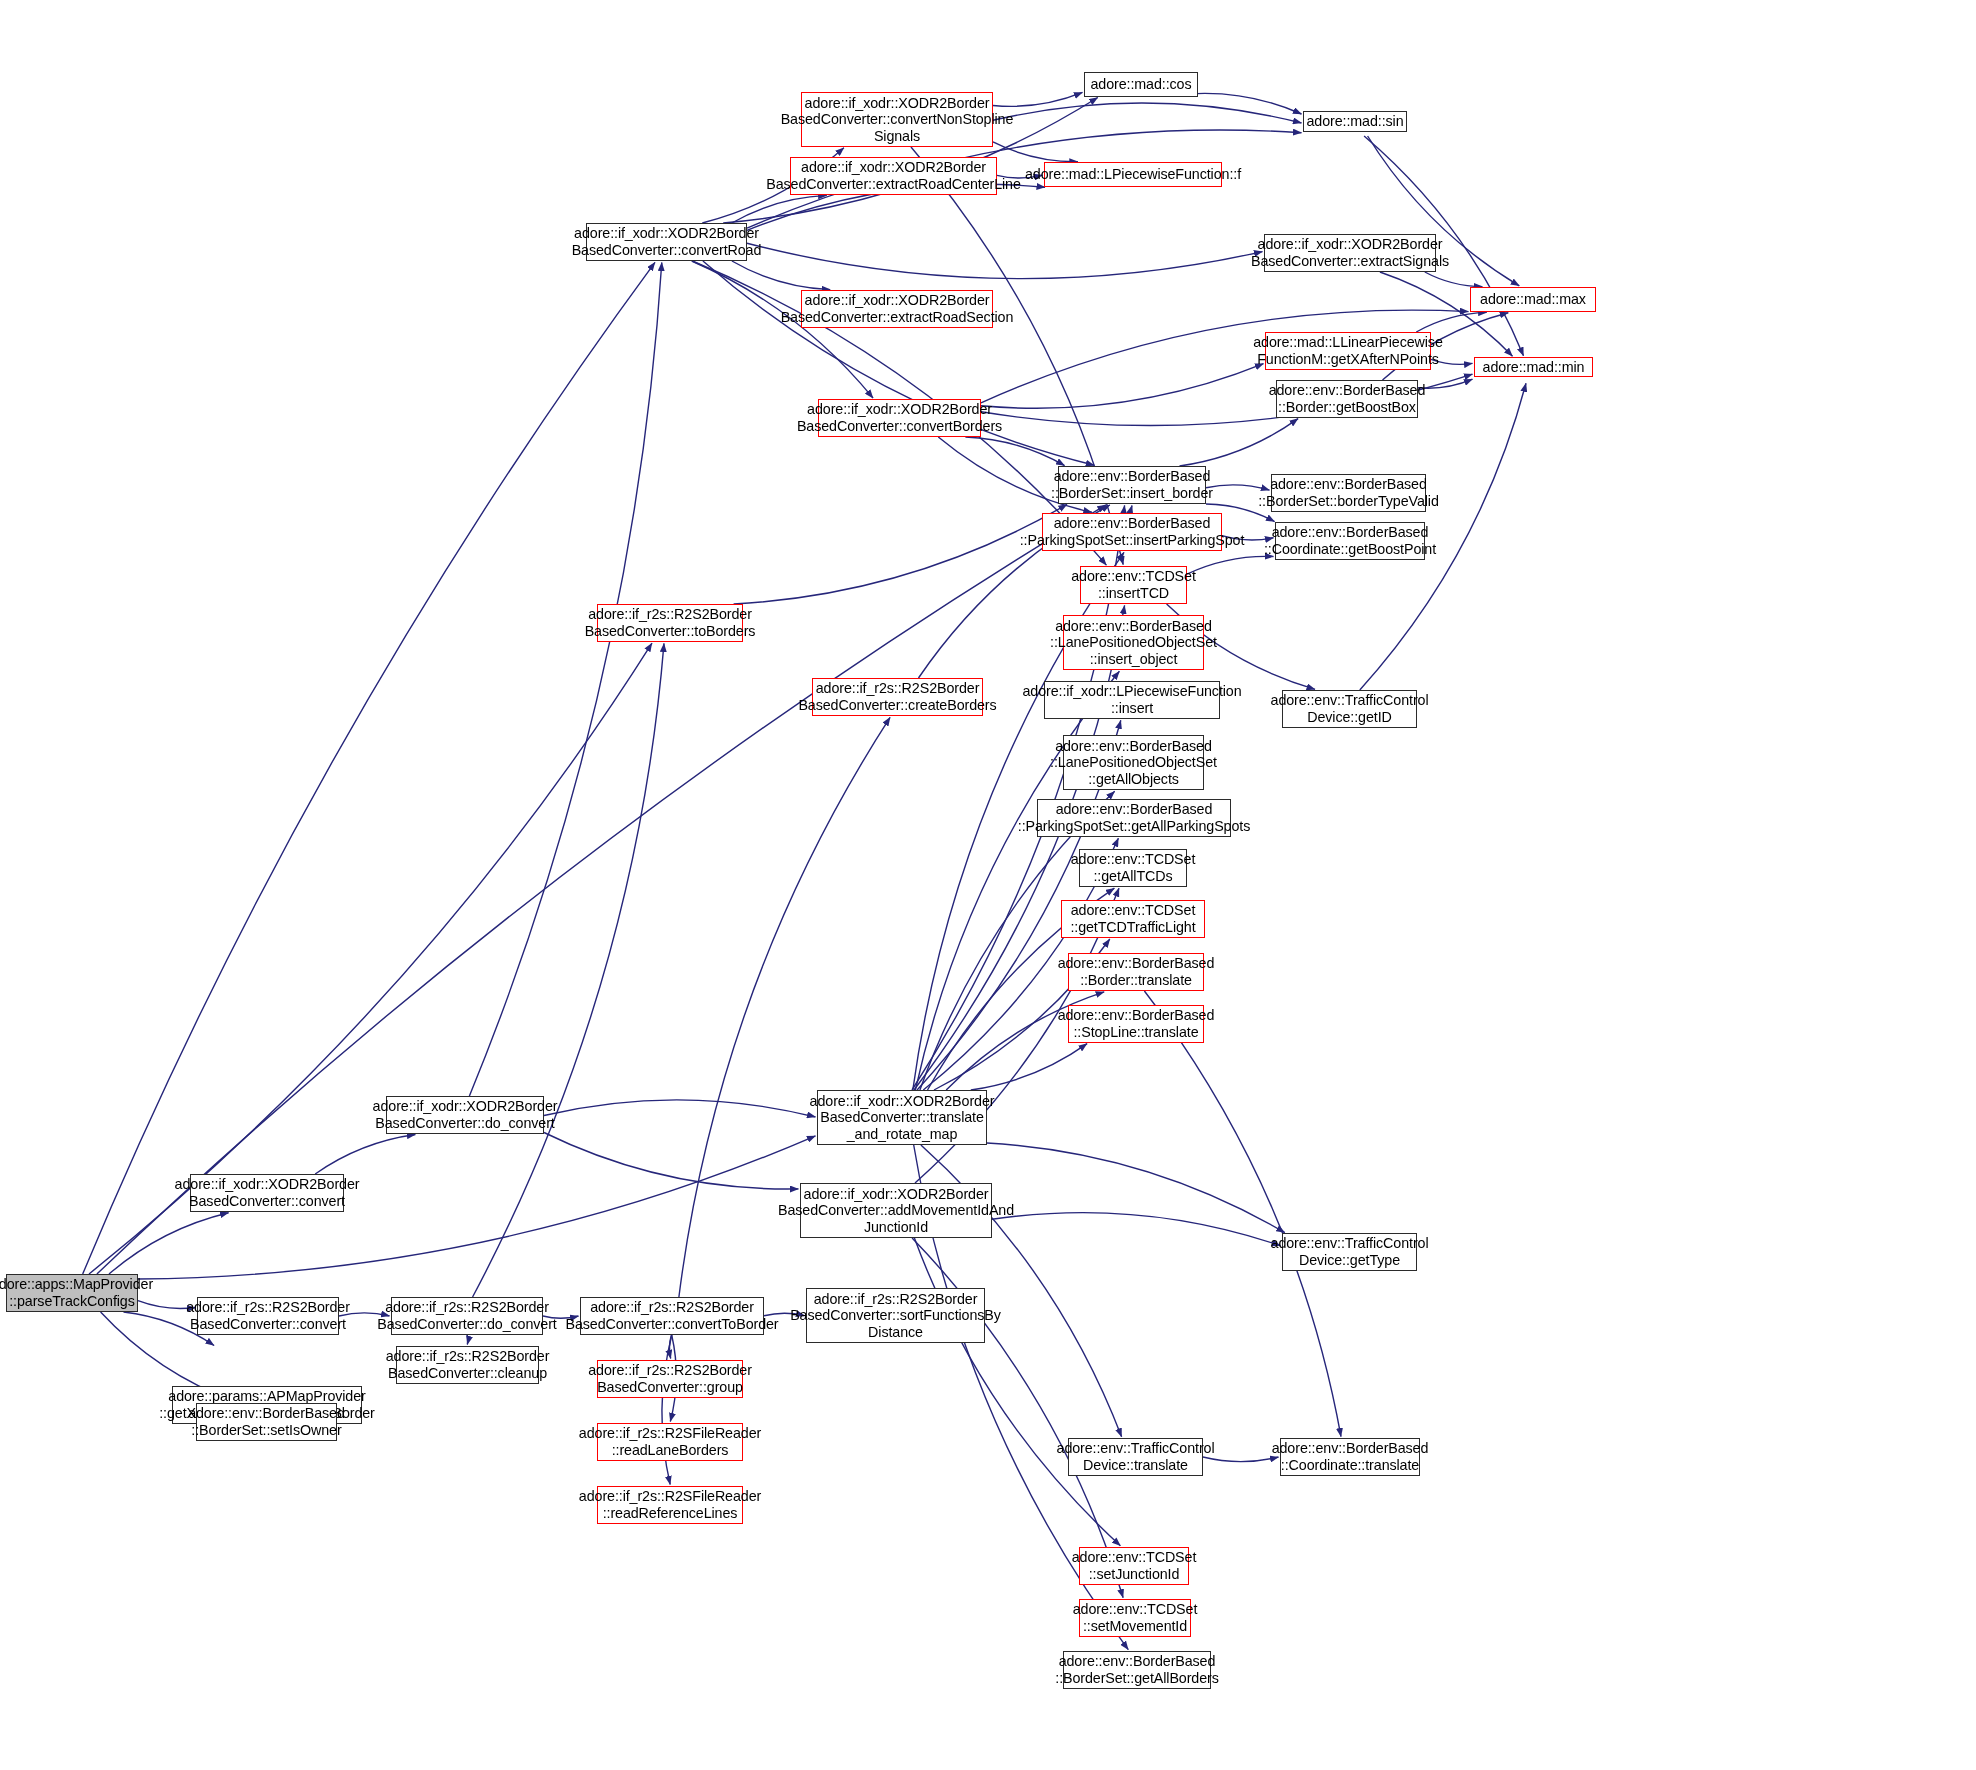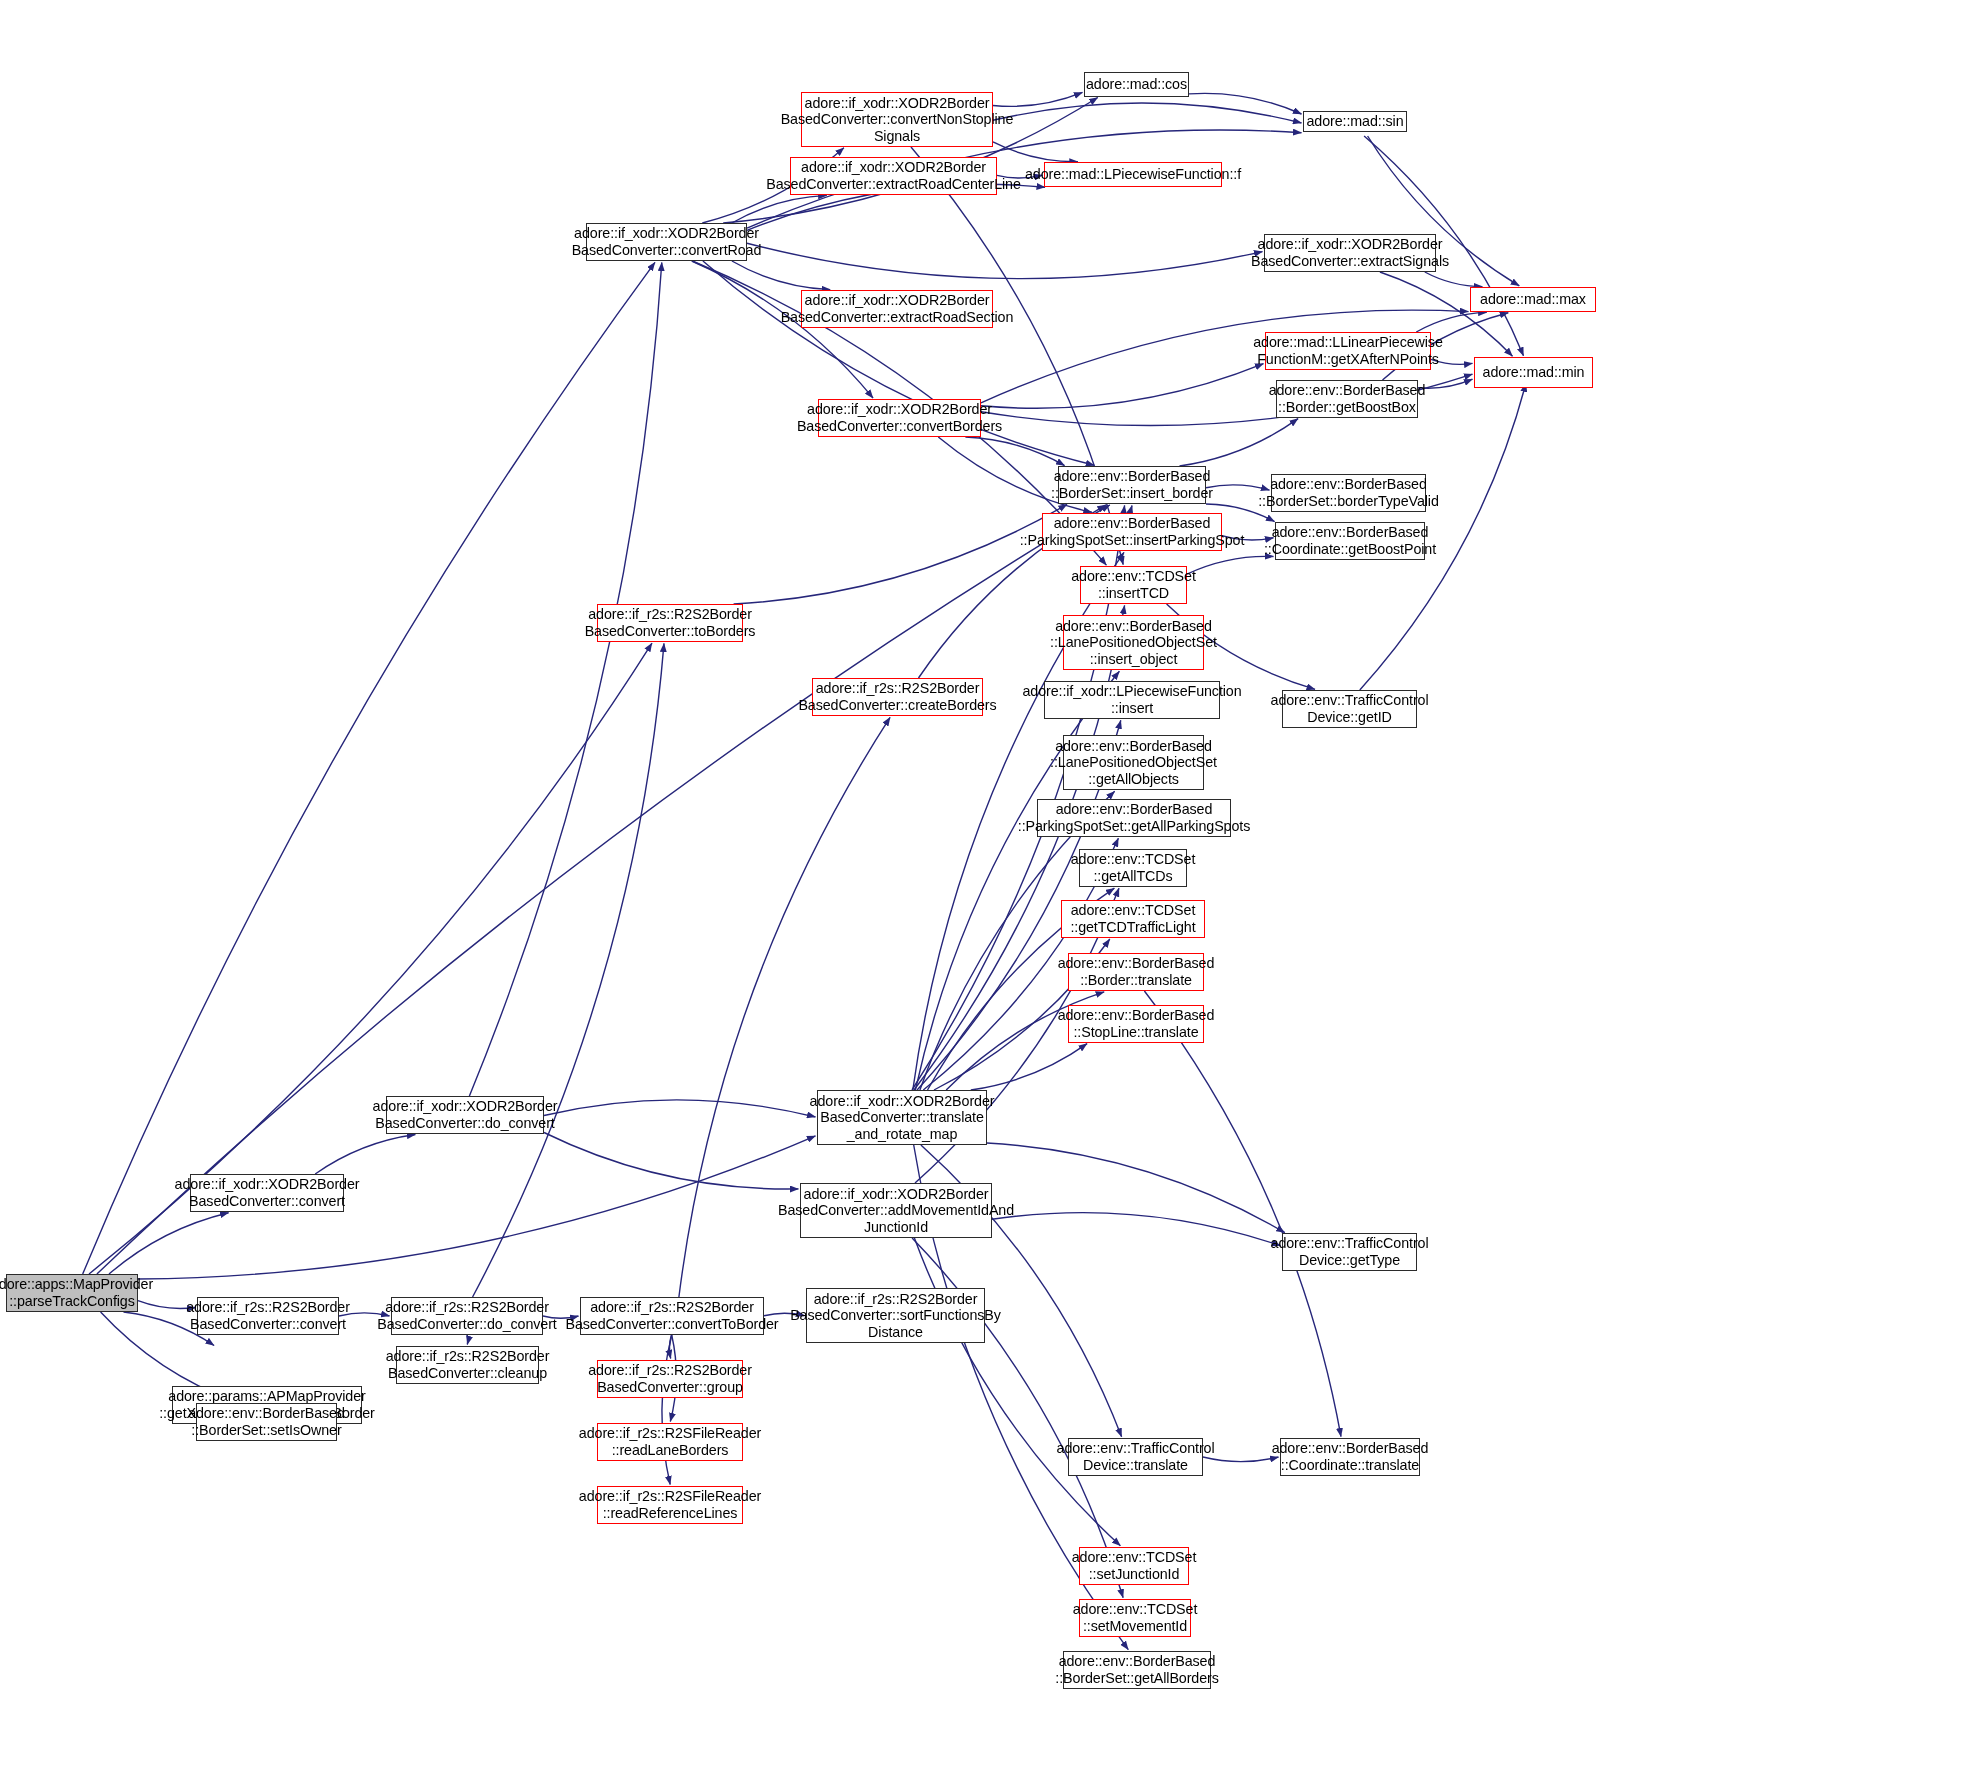--- a/index.html
+++ b/index.html
@@ -153,29 +153,29 @@
 BasedConverter::convertRoad</div>
       <div class="node red" style="left: 801px; top: 92px; width: 192px; height: 55px;">adore::if_xodr::XODR2Border
 BasedConverter::convertNonStopline
 Signals</div>
       <div class="node red" style="left: 790px; top: 157px; width: 207px; height: 38px;">adore::if_xodr::XODR2Border
 BasedConverter::extractRoadCenterLine</div>
       <div class="node red" style="left: 801px; top: 290px; width: 192px; height: 38px;">adore::if_xodr::XODR2Border
 BasedConverter::extractRoadSection</div>
       <div class="node red" style="left: 818px; top: 399px; width: 163px; height: 38px;">adore::if_xodr::XODR2Border
 BasedConverter::convertBorders</div>
-      <div class="node" style="left: 1084px; top: 72px; width: 105px; height: 25px;">adore::mad::cos</div>
+      <div class="node" style="left: 1084px; top: 72px; width: 114px; height: 25px;">adore::mad::cos</div>
       <div class="node" style="left: 1303px; top: 111px; width: 104px; height: 21px;">adore::mad::sin</div>
       <div class="node red" style="left: 1044px; top: 162px; width: 178px; height: 25px;">adore::mad::LPiecewiseFunction::f</div>
       <div class="node" style="left: 1264px; top: 234px; width: 172px; height: 38px;">adore::if_xodr::XODR2Border
 BasedConverter::extractSignals</div>
       <div class="node red" style="left: 1470px; top: 287px; width: 126px; height: 25px;">adore::mad::max</div>
       <div class="node red" style="left: 1265px; top: 332px; width: 166px; height: 38px;">adore::mad::LLinearPiecewise
 FunctionM::getXAfterNPoints</div>
-      <div class="node red" style="left: 1474px; top: 357px; width: 119px; height: 31px;">adore::mad::min</div>
+      <div class="node red" style="left: 1474px; top: 357px; width: 119px; height: 20px;">adore::mad::min</div>
       <div class="node" style="left: 1276px; top: 380px; width: 142px; height: 38px;">adore::env::BorderBased
 ::Border::getBoostBox</div>
       <div class="node" style="left: 1058px; top: 466px; width: 148px; height: 38px;">adore::env::BorderBased
 ::BorderSet::insert_border</div>
       <div class="node" style="left: 1271px; top: 474px; width: 155px; height: 38px;">adore::env::BorderBased
 ::BorderSet::borderTypeValid</div>
       <div class="node red" style="left: 1042px; top: 513px; width: 180px; height: 38px;">adore::env::BorderBased
 ::ParkingSpotSet::insertParkingSpot</div>
       <div class="node" style="left: 1275px; top: 522px; width: 150px; height: 38px;">adore::env::BorderBased
 ::Coordinate::getBoostPoint</div>

